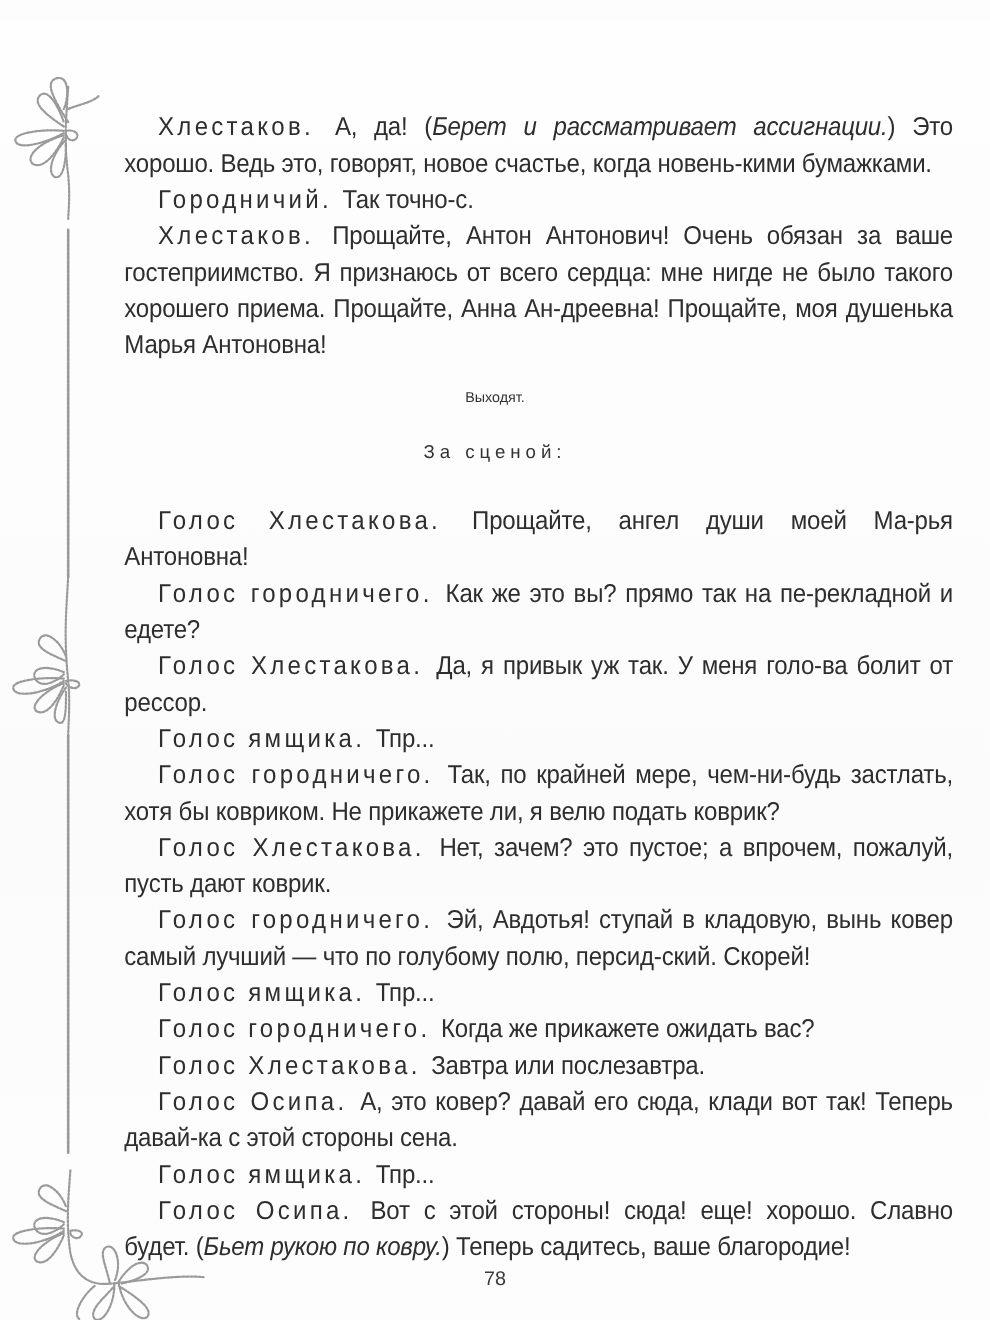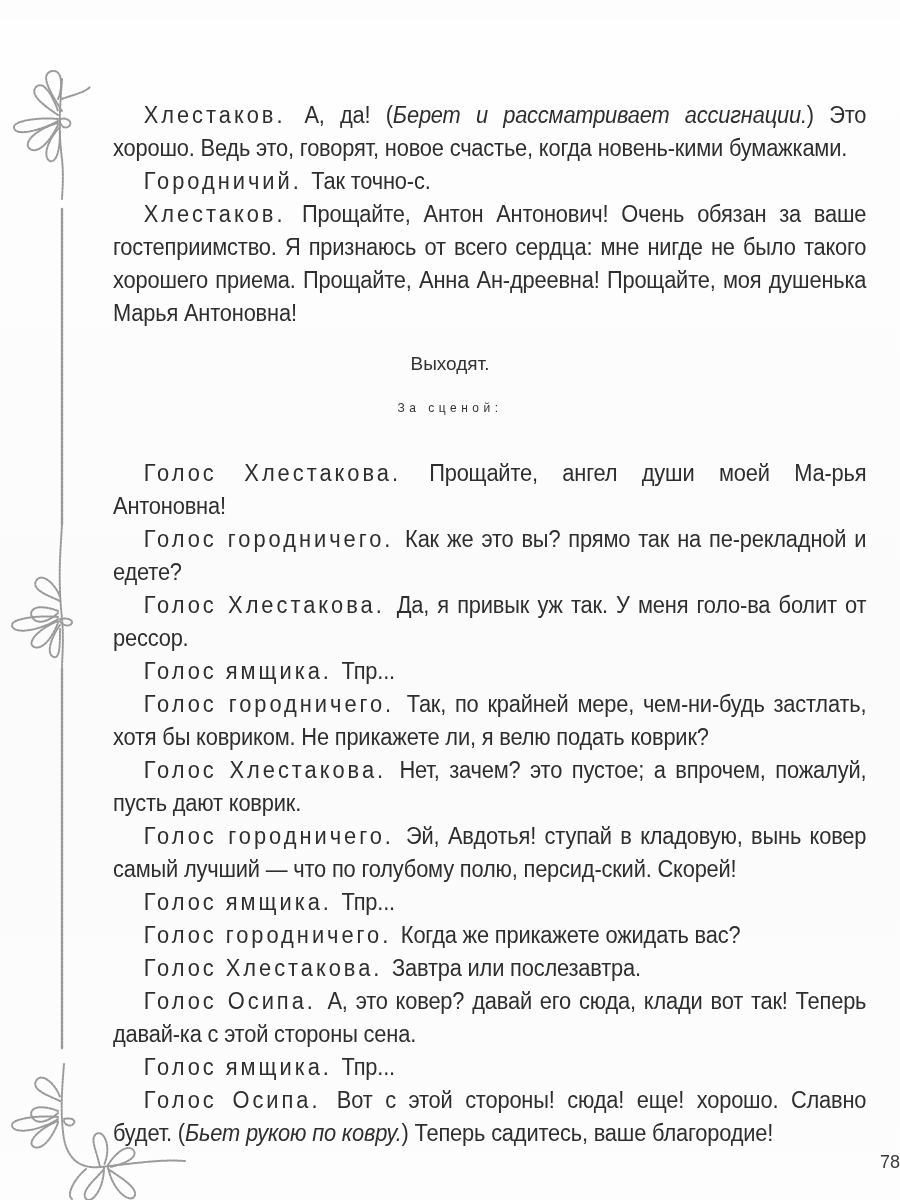--- a/index.html
+++ b/index.html
@@ -50,33 +50,33 @@
       margin-right: 4px;
     }
     .remark {
       font-style: italic;
     }
     .stage {
       position: absolute;
       left: 0;
       width: 900px;
       text-align: center;
-      font-size: 19px;
+      font-size: 13px;
       color: #333;
     }
     .stage.spaced {
       letter-spacing: 4.5px;
-      font-size: 12px;
+      font-size: 17px;
     }
     .page-number {
       position: absolute;
       left: 0;
       width: 900px;
       top: 1133px;
-      text-align: right;
+      text-align: center;
       font-size: 18px;
       color: #3a3a3a;
     }
     #block-top { top: 80px; }
     #block-voices { top: 438px; }
   </style>
 </head>
 <body>
 
 <div class="page">

